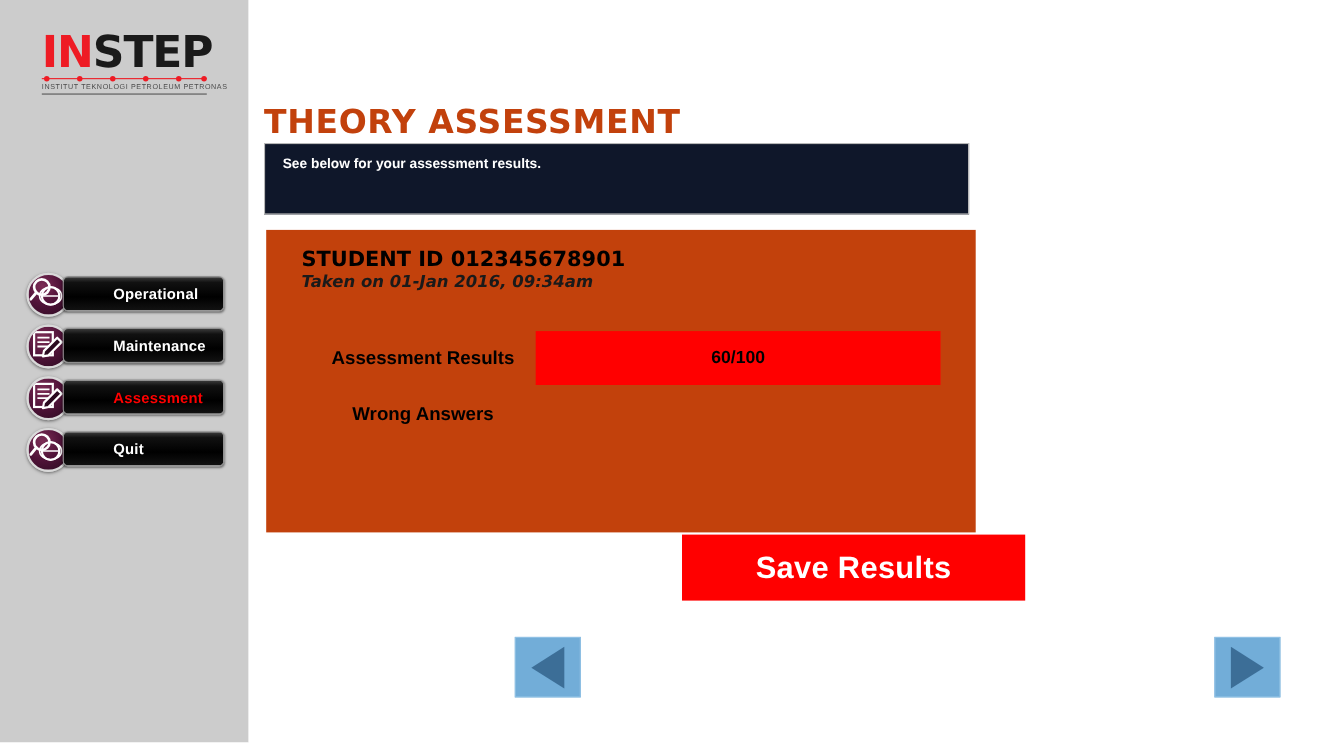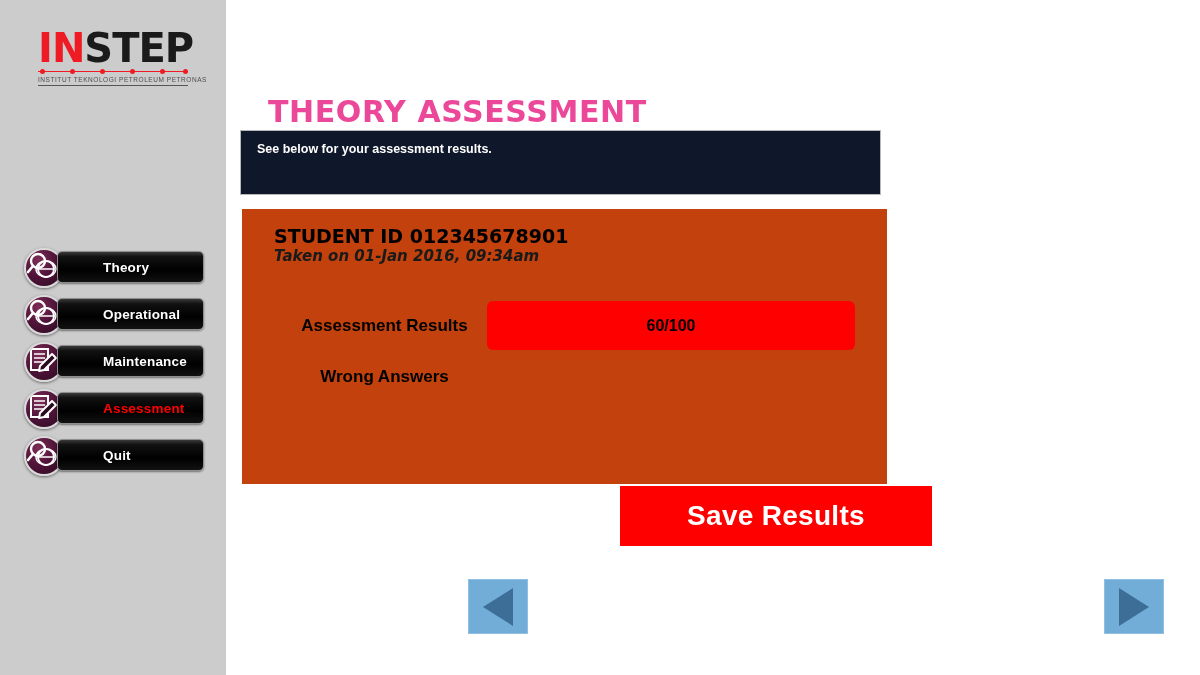--- a/index.html
+++ b/index.html
@@ -130,22 +130,21 @@
   }
 
   #page-title {
     position: absolute;
     left: 240px;
     top: 74px;
     font-family: "DejaVu Sans", sans-serif;
     font-size: 30px;
     font-weight: bold;
     letter-spacing: 0.6px;
-    color: #ec4899;
-    margin-left: 28px;
+    color: #c2410c;
   }
 
   #banner {
     position: absolute;
     left: 240px;
     top: 130px;
     width: 641px;
     height: 65px;
     background: #0f172a;
     border: 1px solid #b8b8b8;
@@ -216,21 +215,20 @@
   }
   .result-value {
     flex: 1;
     background: #ff0000;
     display: flex;
     align-items: center;
     justify-content: center;
     font-size: 16px;
     font-weight: bold;
     color: #000;
-    border-radius: 6px;
   }
 
   #save-button {
     position: absolute;
     left: 620px;
     top: 486px;
     width: 312px;
     height: 60px;
     background: #ff0000;
     border: none;
@@ -285,33 +283,20 @@
       <div class="dot" style="left:62px"></div>
       <div class="dot" style="left:92px"></div>
       <div class="dot" style="left:122px"></div>
       <div class="dot" style="left:145px"></div>
     </div>
     <div class="logo-tagline">INSTITUT TEKNOLOGI PETROLEUM PETRONAS</div>
   </div>
 
   <div id="menu">
 
-    <div class="menu-item">
-      <div class="menu-icon">
-        <svg width="32" height="32" viewBox="0 0 32 32">
-          <circle cx="20" cy="19" r="8" fill="none" stroke="#ffffff" stroke-width="2"></circle>
-          <path d="M12 19 h16 M20 11 a10 8 0 0 1 0 16 a10 8 0 0 1 0 -16" fill="none" stroke="#ffffff" stroke-width="1.4"></path>
-          <circle cx="12" cy="11" r="7" fill="none" stroke="#ffffff" stroke-width="2.4"></circle>
-          <line x1="7" y1="16" x2="2" y2="22" stroke="#ffffff" stroke-width="2.6" stroke-linecap="round"></line>
-        </svg>
-      </div>
-      <div class="menu-pill">
-        <span class="menu-label">Theory</span>
-      </div>
-    </div>
 
     <div class="menu-item">
       <div class="menu-icon">
         <svg width="32" height="32" viewBox="0 0 32 32">
           <circle cx="20" cy="19" r="8" fill="none" stroke="#ffffff" stroke-width="2"></circle>
           <path d="M12 19 h16 M20 11 a10 8 0 0 1 0 16 a10 8 0 0 1 0 -16" fill="none" stroke="#ffffff" stroke-width="1.4"></path>
           <circle cx="12" cy="11" r="7" fill="none" stroke="#ffffff" stroke-width="2.4"></circle>
           <line x1="7" y1="16" x2="2" y2="22" stroke="#ffffff" stroke-width="2.6" stroke-linecap="round"></line>
         </svg>
       </div>

